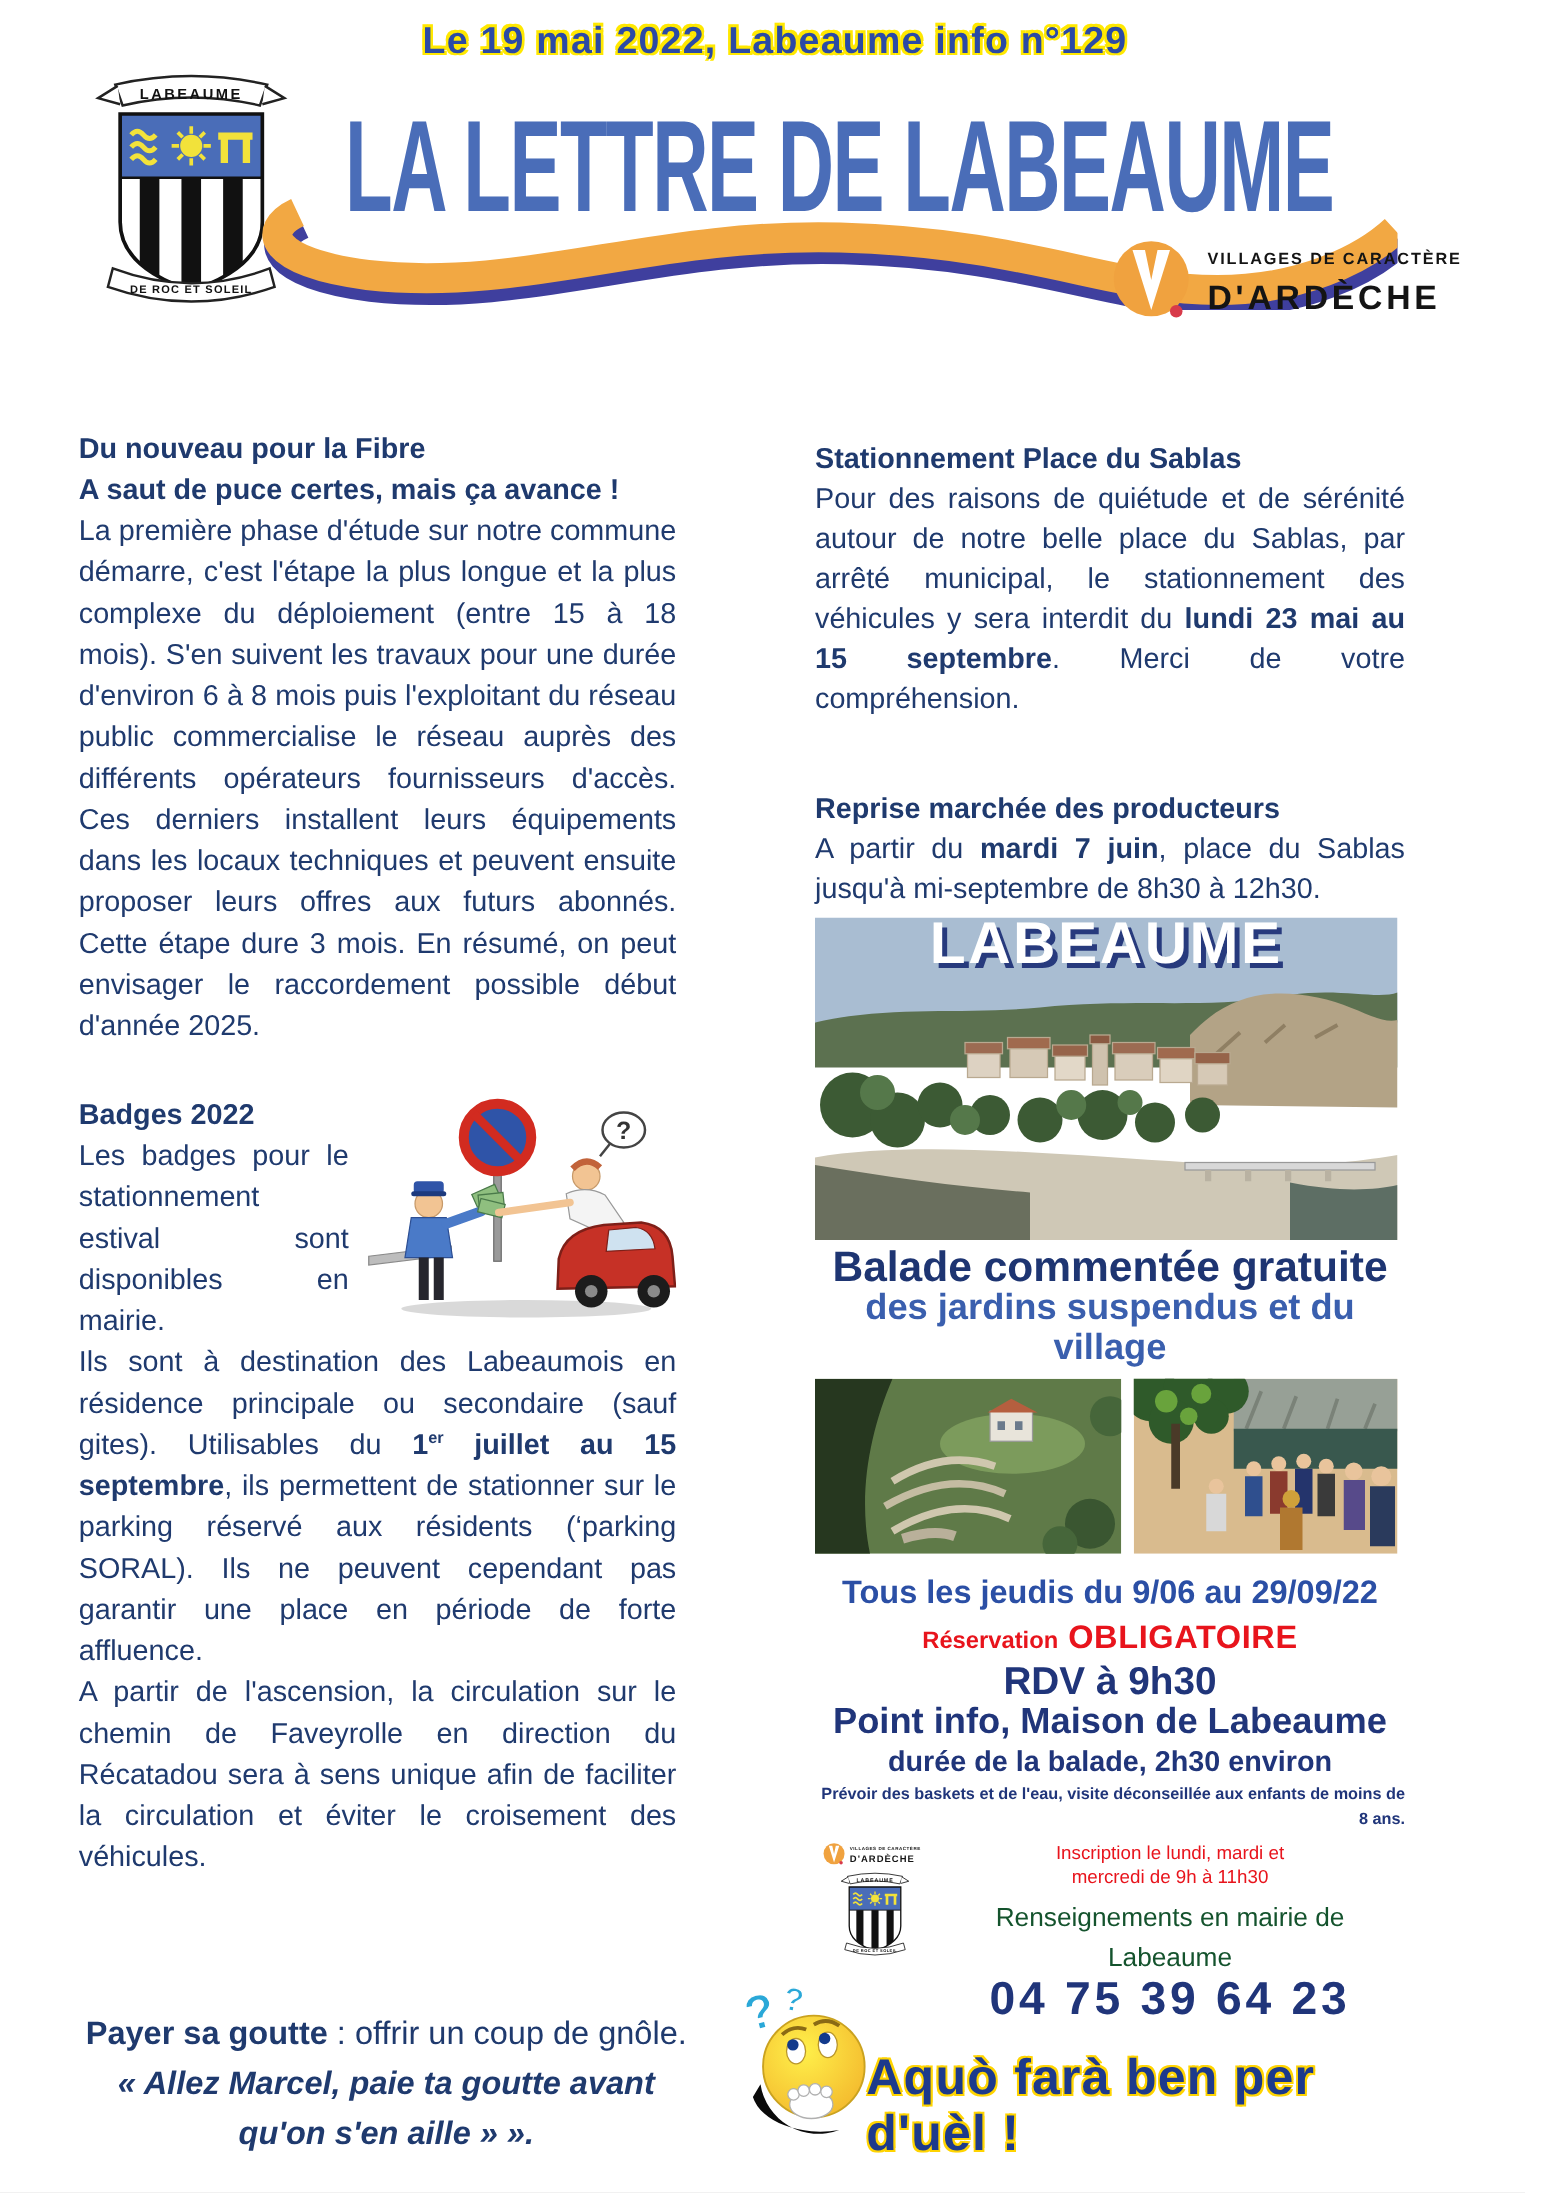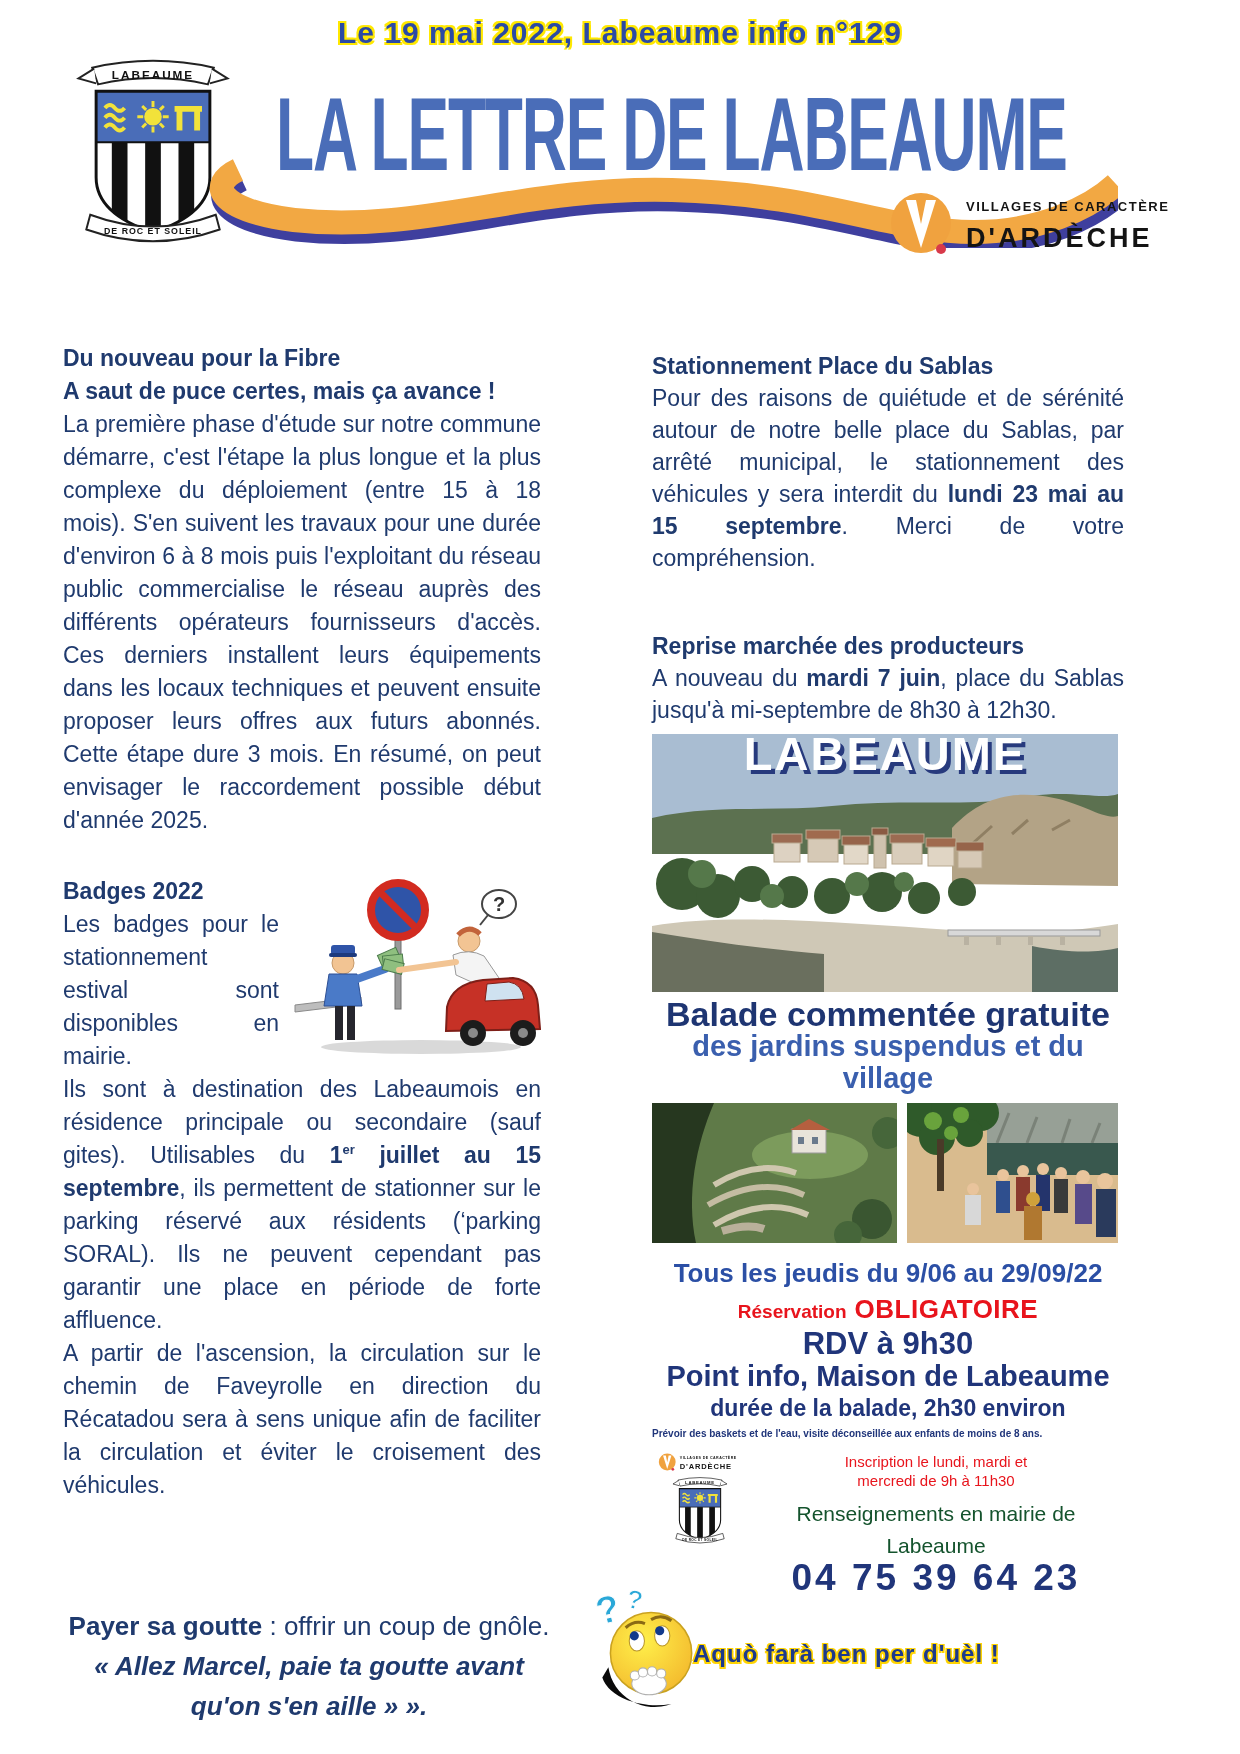--- a/index.html
+++ b/index.html
@@ -59,33 +59,33 @@
   .balade-s{text-align:center;font-size:29px;font-weight:700;color:#3a5fae;}
   .photo-row{margin-top:9px;display:flex;gap:10px;}
   .photo-row svg{display:block;}
   .jeudis{margin-top:14px;text-align:center;font-size:26px;font-weight:700;color:#2b4fa5;}
   .resa{text-align:center;margin-top:4px;color:#e8141c;font-weight:700;}
   .resa-small{font-size:19px;}
   .resa-big{font-size:26px;margin-left:8px;letter-spacing:0.5px;}
   .rdv{text-align:center;font-size:31px;font-weight:800;color:#20357a;}
   .pointinfo{text-align:center;font-size:29px;font-weight:800;color:#20357a;}
   .duree{text-align:center;font-size:23px;font-weight:700;color:#20357a;}
-  .prevoir{text-align:left;font-size:10px;font-weight:700;color:#20357a;line-height:20px;}
+  .prevoir{text-align:right;font-size:13px;font-weight:700;color:#20357a;line-height:20px;}
   .contact-row{margin-top:8px;display:flex;align-items:flex-start;}
   .mini-logo{width:96px;display:flex;flex-direction:column;align-items:center;gap:2px;}
   .mini-logo svg{display:block;}
   .contact-text{flex:1;text-align:center;}
   .insc{color:#e8141c;font-weight:400;font-size:15px;line-height:19px;}
   .rens{margin-top:8px;font-size:21px;font-weight:400;color:#14532d;}
   .phone{font-size:37px;font-weight:800;color:#20357a;letter-spacing:3px;}
 
   
   .emoji{position:absolute;left:590px;top:1580px;width:114px;height:128px;}
   .occitan{
-    position:absolute;left:693px;top:1640px;width:430px;font-size:24px;font-weight:800;
+    position:absolute;left:693px;top:1640px;width:430px;font-size:40px;font-weight:800;
     color:#1d3a8c;letter-spacing:1px;
     text-shadow:-1.5px -1.5px 0 #ffd400,1.5px -1.5px 0 #ffd400,-1.5px 1.5px 0 #ffd400,1.5px 1.5px 0 #ffd400;
   }
 </style>
 </head>
 <body>
 
 <div class="page">
 
   <svg class="hiddendefs" aria-hidden="true">
@@ -198,21 +198,21 @@
     <p class="j">A partir de l'ascension, la circulation sur le chemin de Faveyrolle en direction du Récatadou sera à sens unique afin de faciliter la circulation et éviter le croisement des véhicules.</p>
   </div>
 
   <div class="goutte"><span class="g-b">Payer sa goutte</span><span> : offrir un coup de gnôle. </span><span class="g-i">« Allez Marcel, paie ta goutte avant qu'on s'en aille » ».</span></div>
 
   <div class="col-right">
     <div class="h">Stationnement Place du Sablas</div>
     <p class="j"><span>Pour des raisons de quiétude et de sérénité autour de notre belle place du Sablas, par arrêté municipal, le stationnement des véhicules y sera interdit du </span><b>lundi 23 mai au 15 septembre</b><span>. Merci de votre compréhension.</span></p>
 
     <div class="h sp-marche">Reprise marchée des producteurs</div>
-    <p class="j"><span>A nouveau du </span><b>mardi 7 juin</b><span>, place du Sablas jusqu'à mi-septembre de 8h30 à 12h30.</span></p>
+    <p class="j"><span>A partir du </span><b>mardi 7 juin</b><span>, place du Sablas jusqu'à mi-septembre de 8h30 à 12h30.</span></p>
 
     <div class="photo-main">
       <svg viewBox="0 0 466 258" preserveAspectRatio="none">
         <rect x="0" y="0" width="466" height="84" fill="#a9bdd2"></rect>
         <path d="M0,84 C60,70 120,78 180,72 C260,64 320,74 380,62 C420,56 450,66 466,60 L466,120 L0,120 Z" fill="#5c7150"></path>
         <path d="M300,94 C330,62 362,56 402,64 C432,70 452,86 466,82 L466,152 L300,150 Z" fill="#b3a386"></path>
         <path d="M320,110 l20,-18 M360,100 l16,-14 M400,96 l18,-10" stroke="#8f7f63" stroke-width="3" fill="none"></path>
         <g stroke="#b9a990">
           <rect x="122" y="108" width="26" height="20" fill="#ddd2c2"></rect>
             <rect x="120" y="100" width="30" height="9" fill="#9c6b52"></rect>

